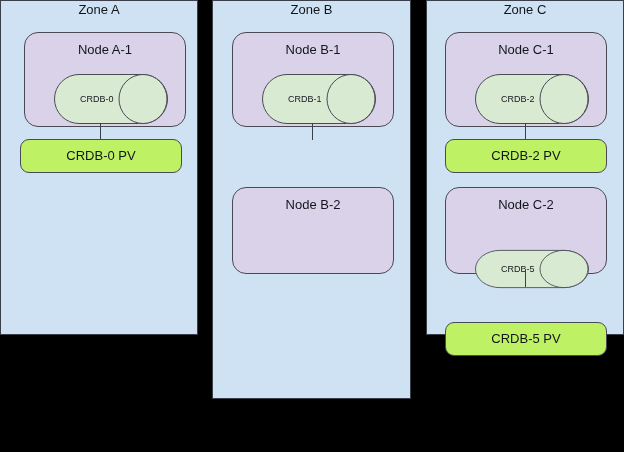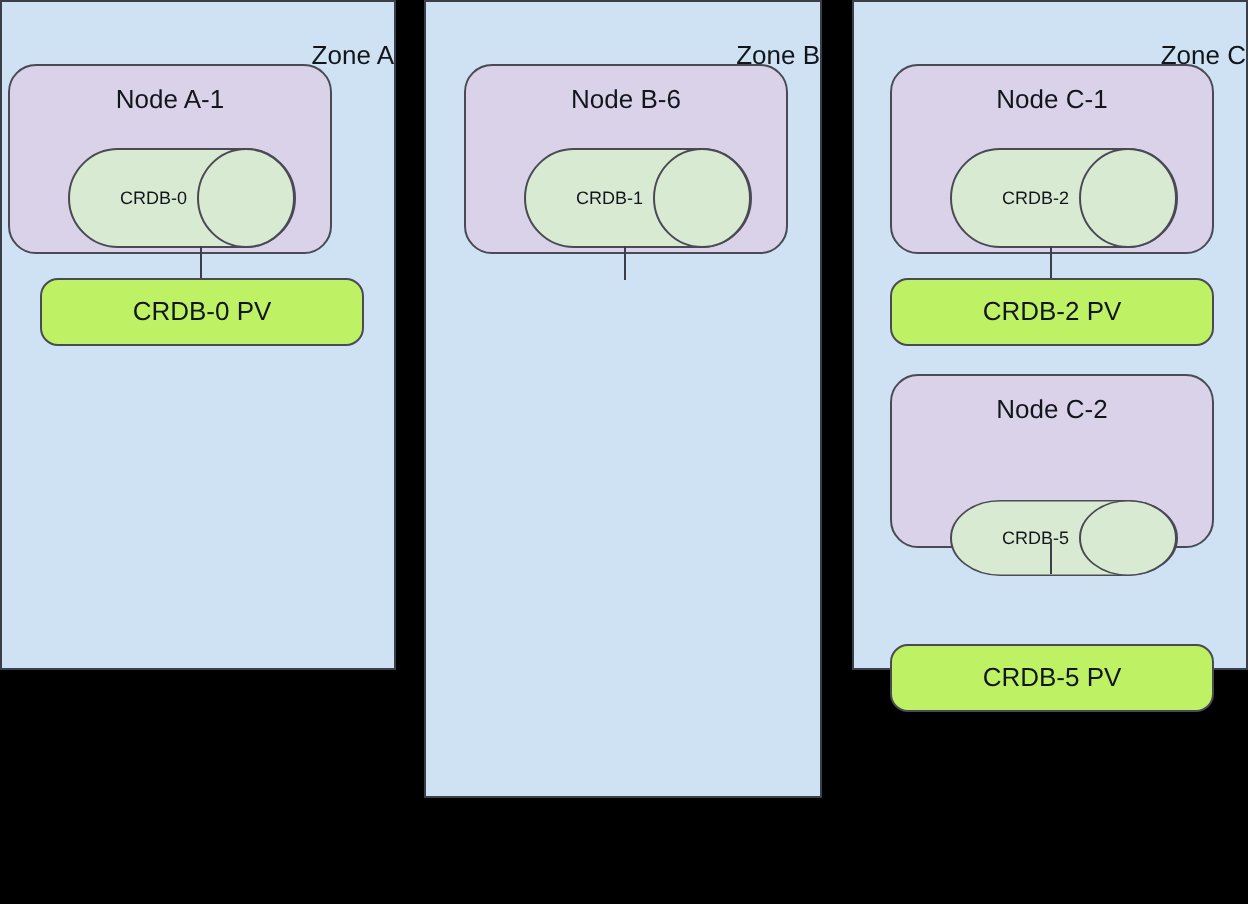--- a/index.html
+++ b/index.html
@@ -27,24 +27,24 @@
 
   
   .zone {
     position: absolute;
     background: #cfe2f3;
     border: 1px solid #3b3f4a;
     box-sizing: border-box;
   }
   .zone-title {
     position: absolute;
-    top: 19px;
+    top: 1px;
     left: 0;
     right: 0;
-    text-align: right;
+    text-align: center;
     font-size: 13px;
     color: #12161c;
     line-height: 16px;
     white-space: nowrap;
   }
 
   
   .node {
     position: absolute;
     background: #d9d2e9;
@@ -114,21 +114,21 @@
   }
 </style>
 </head>
 <body>
 
 <div id="canvas">
 
   <div class="zone" style="left:0px; top:0px; width:198px; height:335px;">
     <div class="zone-title">Zone A</div>
 
-    <div class="node" style="left:3px; top:31px; width:162px; height:95px;">
+    <div class="node" style="left:23px; top:31px; width:162px; height:95px;">
       <div class="node-title">Node A-1</div>
 
       <div class="db" style="left:29px; top:41px; width:114px; height:50px;">
         <svg viewBox="0 0 114 50" preserveAspectRatio="none">
           <rect x="0.5" y="0.5" width="113" height="49" rx="24.5" ry="24.5" fill="#d9ead3" stroke="#4a4a55" stroke-width="1"></rect>
           <ellipse cx="89" cy="25" rx="24" ry="24.5" fill="#d9ead3" stroke="#4a4a55" stroke-width="1"></ellipse>
         </svg>
         <div class="db-label">CRDB-0</div>
       </div>
     </div>
@@ -137,34 +137,37 @@
 
     <div class="pv" style="left:19px; top:138px; width:162px; height:34px;">
       <span class="pv-label">CRDB-0 PV</span>
     </div>
   </div>
 
   <div class="zone" style="left:212px; top:0px; width:199px; height:399px;">
     <div class="zone-title">Zone B</div>
 
     <div class="node" style="left:19px; top:31px; width:162px; height:95px;">
-      <div class="node-title">Node B-6</div>
+      <div class="node-title">Node B-1</div>
 
       <div class="db" style="left:29px; top:41px; width:114px; height:50px;">
         <svg viewBox="0 0 114 50" preserveAspectRatio="none">
           <rect x="0.5" y="0.5" width="113" height="49" rx="24.5" ry="24.5" fill="#d9ead3" stroke="#4a4a55" stroke-width="1"></rect>
           <ellipse cx="89" cy="25" rx="24" ry="24.5" fill="#d9ead3" stroke="#4a4a55" stroke-width="1"></ellipse>
         </svg>
         <div class="db-label">CRDB-1</div>
       </div>
     </div>
 
     <div class="connector" style="left:99px; top:122px; height:17px;"></div>
 
 
+    <div class="node" style="left:19px; top:186px; width:162px; height:87px;">
+      <div class="node-title">Node B-2</div>
+    </div>
   </div>
 
   <div class="zone" style="left:426px; top:0px; width:198px; height:335px;">
     <div class="zone-title">Zone C</div>
 
     <div class="node" style="left:18px; top:31px; width:162px; height:95px;padding-left:48px;">
       <div class="node-title">Node C-1</div>
 
       <div class="db" style="left:29px; top:41px; width:114px; height:50px;">
         <svg viewBox="0 0 114 50" preserveAspectRatio="none">

